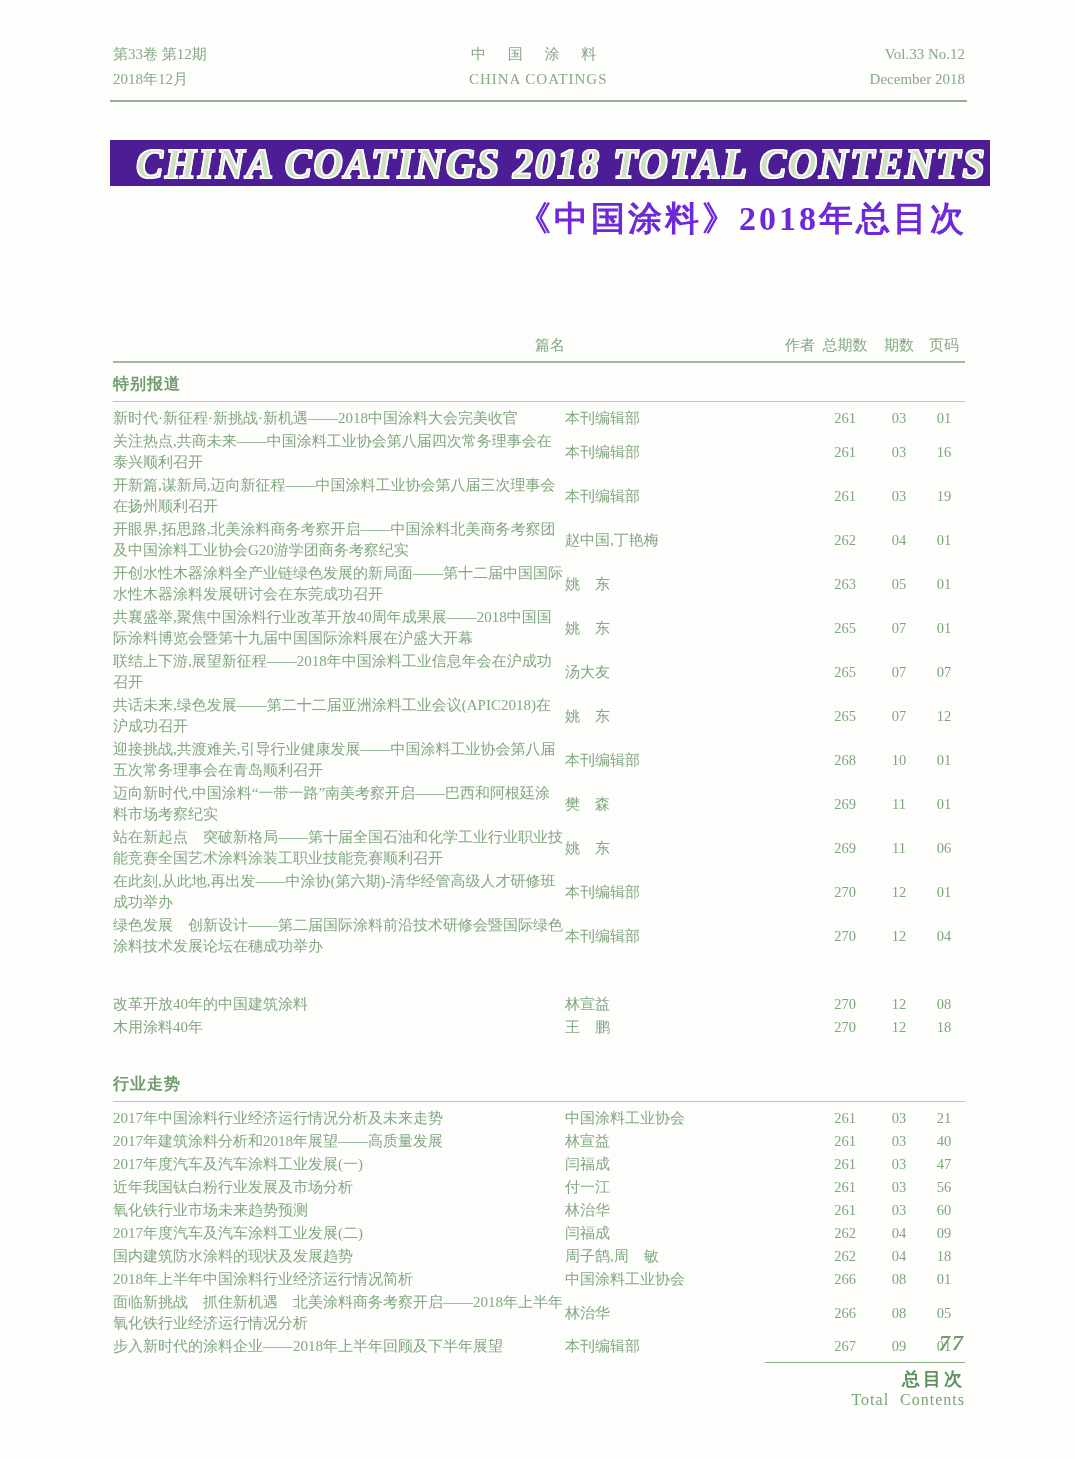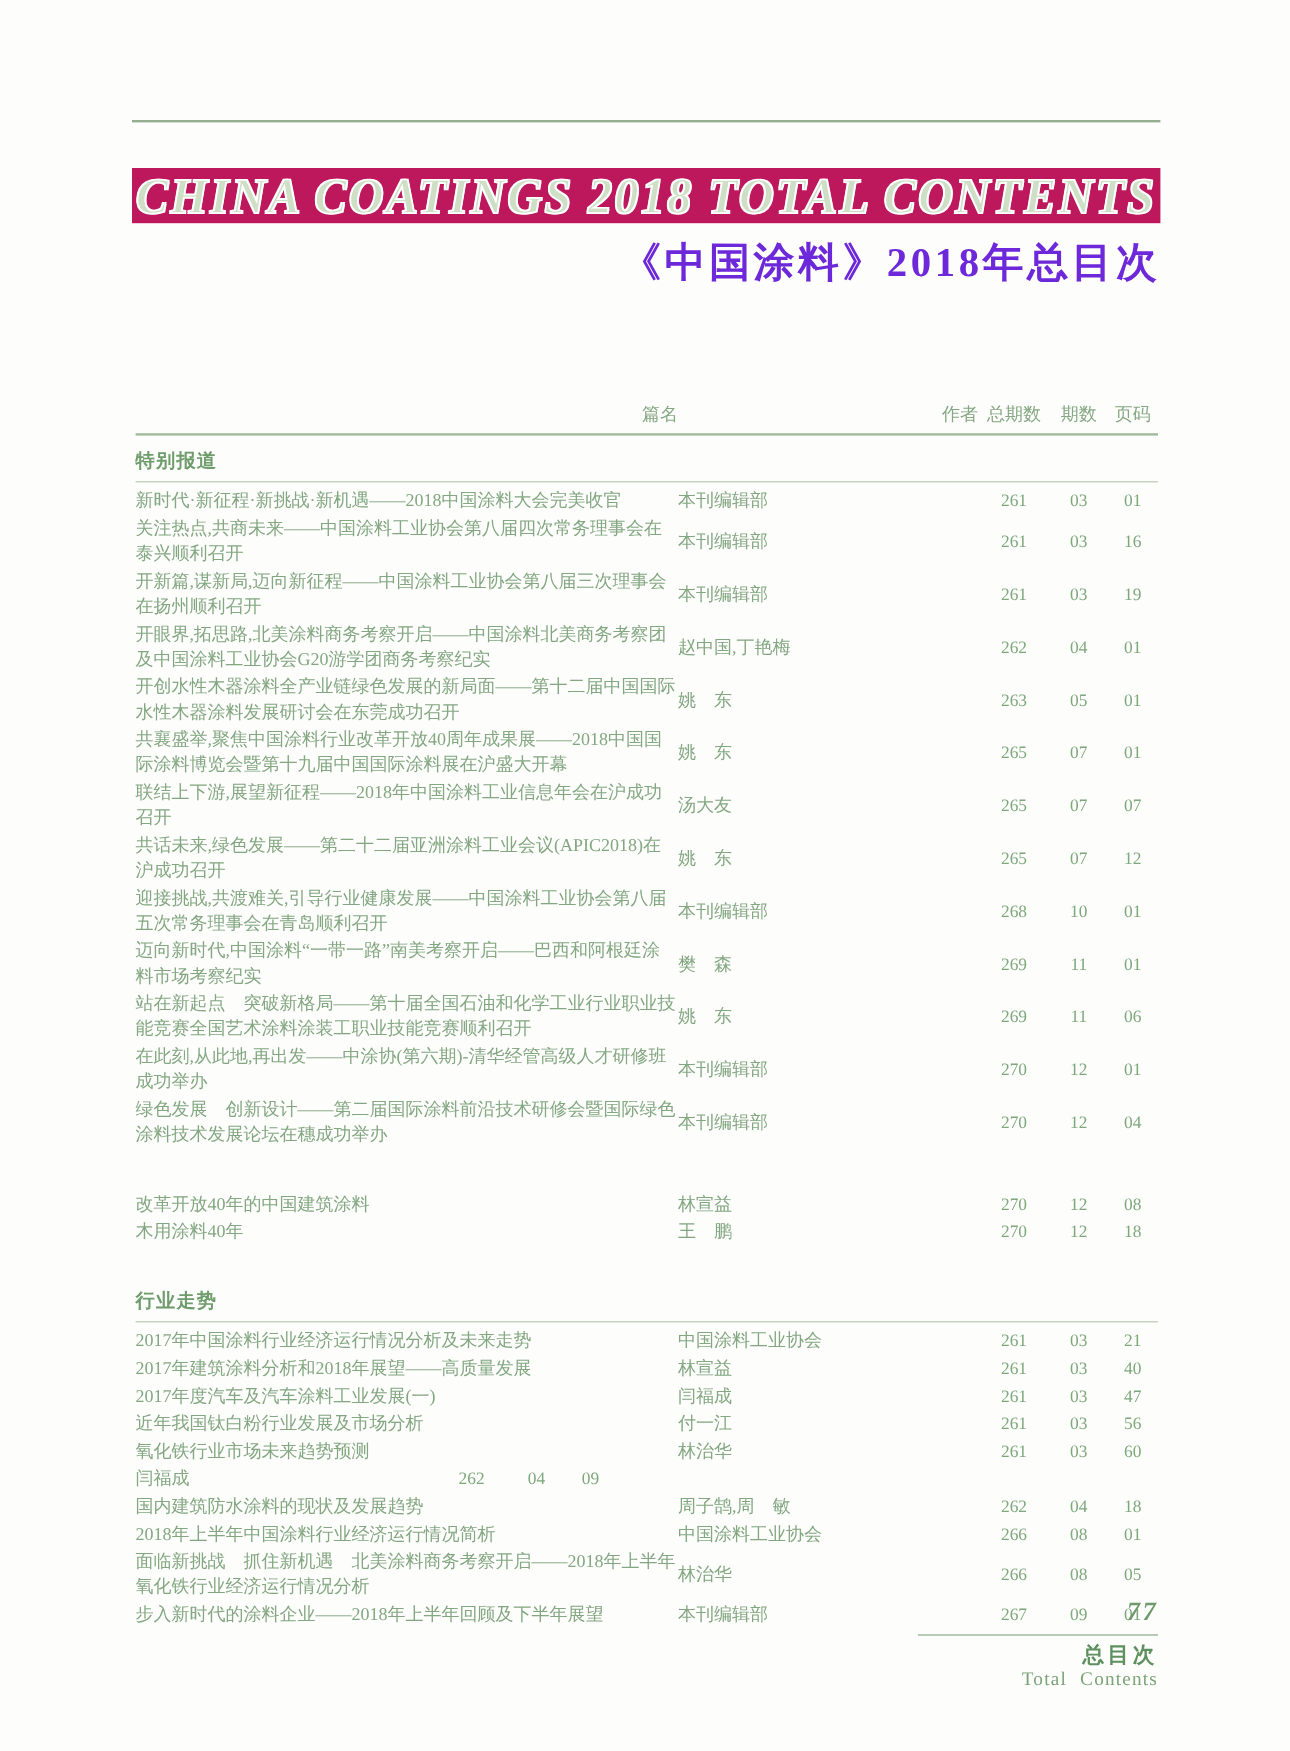--- a/index.html
+++ b/index.html
@@ -24,23 +24,24 @@
   .mast-cn{letter-spacing:9px;}
   .mast-en{letter-spacing:1px;}
   .masthead-rule{
     position:absolute;left:110px;top:100px;width:857px;height:0;
     border-top:2px solid #94af90;
   }
 
   
   .banner{
     position:absolute;left:110px;top:140px;width:857px;height:46px;
-    background:#be185d;
+    background:#4c1d95;
     display:flex;align-items:center;justify-content:center;
     overflow:hidden;
+    padding-left:23px;
   }
   .banner span{
     font-family:"Liberation Serif","DejaVu Serif",serif;
     font-weight:bold;font-style:italic;
     font-size:40px;letter-spacing:2px;white-space:nowrap;
     color:#cfdfc6;
     -webkit-text-stroke:1px #ffffff;
     text-shadow:1px 1px 0 #fff,-1px -1px 0 #fff,1px -1px 0 #fff,-1px 1px 0 #fff;
     transform:scaleY(1.05);
   }
@@ -92,20 +93,34 @@
   .folio{font-size:22px;font-weight:bold;font-style:italic;letter-spacing:2px;color:#6f9b6c;}
   .footer-rule{border-top:1.5px solid #8cab88;width:200px;margin:6px 0 4px auto;}
   .footer-cn{font-size:18px;font-weight:bold;letter-spacing:3px;color:#5f9160;}
   .footer-en{font-size:16px;letter-spacing:1px;word-spacing:6px;color:#7ba378;}
 </style>
 </head>
 <body>
 
 <div class="page">
 
+  <header class="masthead">
+    <div class="block left">
+      <div>第33卷 第12期</div>
+      <div>2018年12月</div>
+    </div>
+    <div class="block center">
+      <div class="mast-cn">中 国 涂 料</div>
+      <div class="mast-en">CHINA COATINGS</div>
+    </div>
+    <div class="block right">
+      <div>Vol.33  No.12</div>
+      <div>December  2018</div>
+    </div>
+  </header>
   <div class="masthead-rule"></div>
 
   <div class="banner">
     <span>CHINA COATINGS 2018 TOTAL CONTENTS</span>
   </div>
 
   <h1 class="page-title">《中国涂料》2018年总目次</h1>
 
   <main class="toc">
     <div class="toc-head">
@@ -282,20 +297,21 @@
 
   <div class="toc-row">
     <div class="c-title">氧化铁行业市场未来趋势预测</div>
     <div class="c-author">林治华</div>
     <div class="c-num c-total">261</div>
     <div class="c-num c-issue">03</div>
     <div class="c-num c-page">60</div>
   </div>
 
   <div class="toc-row">
+    <div class="c-title">2017年度汽车及汽车涂料工业发展(二)</div>
     <div class="c-author">闫福成</div>
     <div class="c-num c-total">262</div>
     <div class="c-num c-issue">04</div>
     <div class="c-num c-page">09</div>
   </div>
 
   <div class="toc-row">
     <div class="c-title">国内建筑防水涂料的现状及发展趋势</div>
     <div class="c-author">周子鹄,周　敏</div>
     <div class="c-num c-total">262</div>

